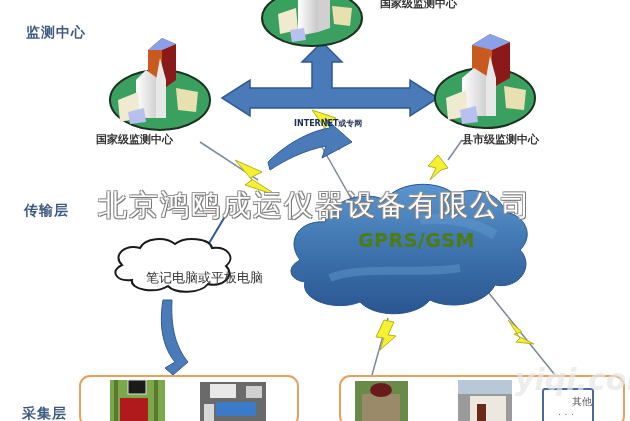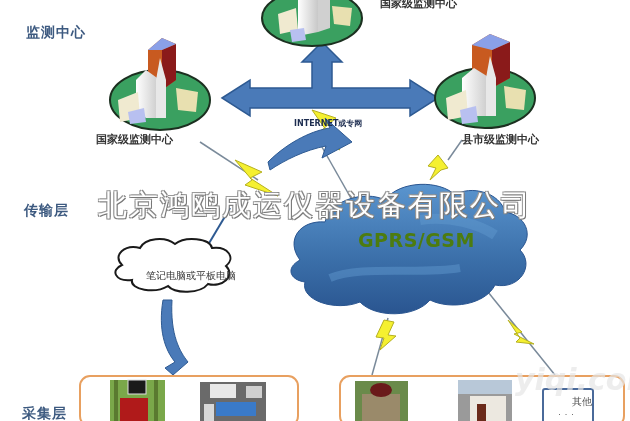--- a/index.html
+++ b/index.html
@@ -4,21 +4,21 @@
 <style>
   html, body { margin:0; padding:0; }
   body { width:630px; height:421px; background:#ffffff; position:relative; overflow:hidden; font-family:"DejaVu Sans", sans-serif; }
   .abs { position:absolute; }
   .layer-label { position:absolute; font-size:14px; color:#3d5a80; font-weight:bold; letter-spacing:1px; }
   .node-label { position:absolute; font-size:11px; color:#333; font-weight:bold; white-space:nowrap; }
   .watermark { position:absolute; left:82px; top:186px; font-family:"DejaVu Sans", sans-serif; font-size:29px; color:#ffffff; letter-spacing:2px;
     text-shadow: 1px 1px 0 #777, -1px -1px 0 #999, 1px -1px 0 #888, -1px 1px 0 #888; white-space:nowrap;margin-left:16px; }
   .cloud-text { position:absolute; left:358px; top:229px; font-size:19px; color:#4d7c0f; font-weight:bold; letter-spacing:0.5px; }
   .internet-text { position:absolute; left:294px; top:94px; font-size:8px; color:#1d2d50; font-weight:bold; white-space:nowrap;margin-top:24px; }
-  .laptop-text { position:absolute; left:146px; top:269px; font-size:10px; color:#333; white-space:nowrap; }
+  .laptop-text { position:absolute; left:146px; top:269px; font-size:13px; color:#333; white-space:nowrap; }
   .other-box { position:absolute; left:542px; top:388px; width:48px; height:33px; border:2px solid #4a6a9a; border-radius:3px; background:#fff; }
   .other-text { position:absolute; left:0; right:0; top:5px; text-align:right; font-size:10px; color:#555; }
   .other-dots { position:absolute; left:0; right:0; top:18px; text-align:center; font-size:8px; color:#555; letter-spacing:4px; }
   .wm-yiqi { position:absolute; left:515px; top:362px; font-size:30px; font-weight:bold; color:rgba(230,230,230,0.7); font-style:italic; }
 </style>
 </head>
 <body>
 
 <div class="layer-label" style="left:26px; top:24px;">监测中心</div>
 <div class="layer-label" style="left:24px; top:202px;">传输层</div>

